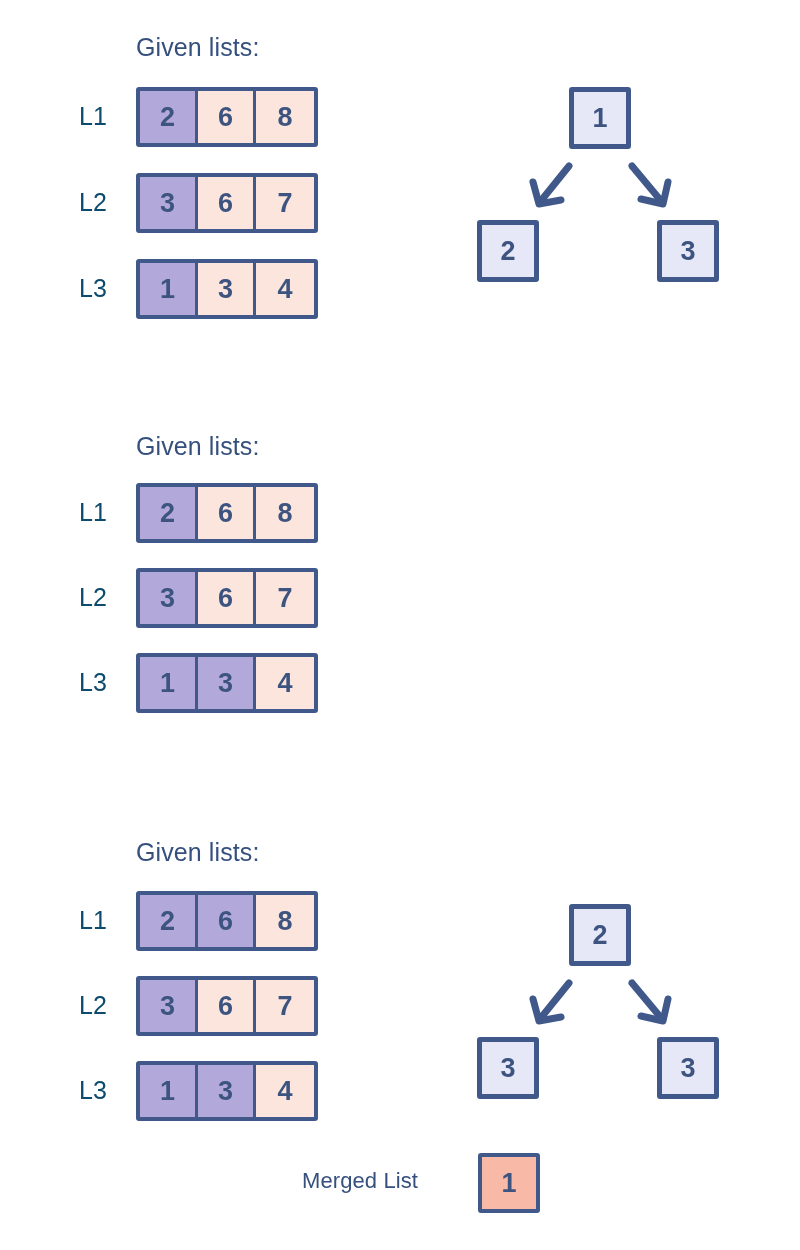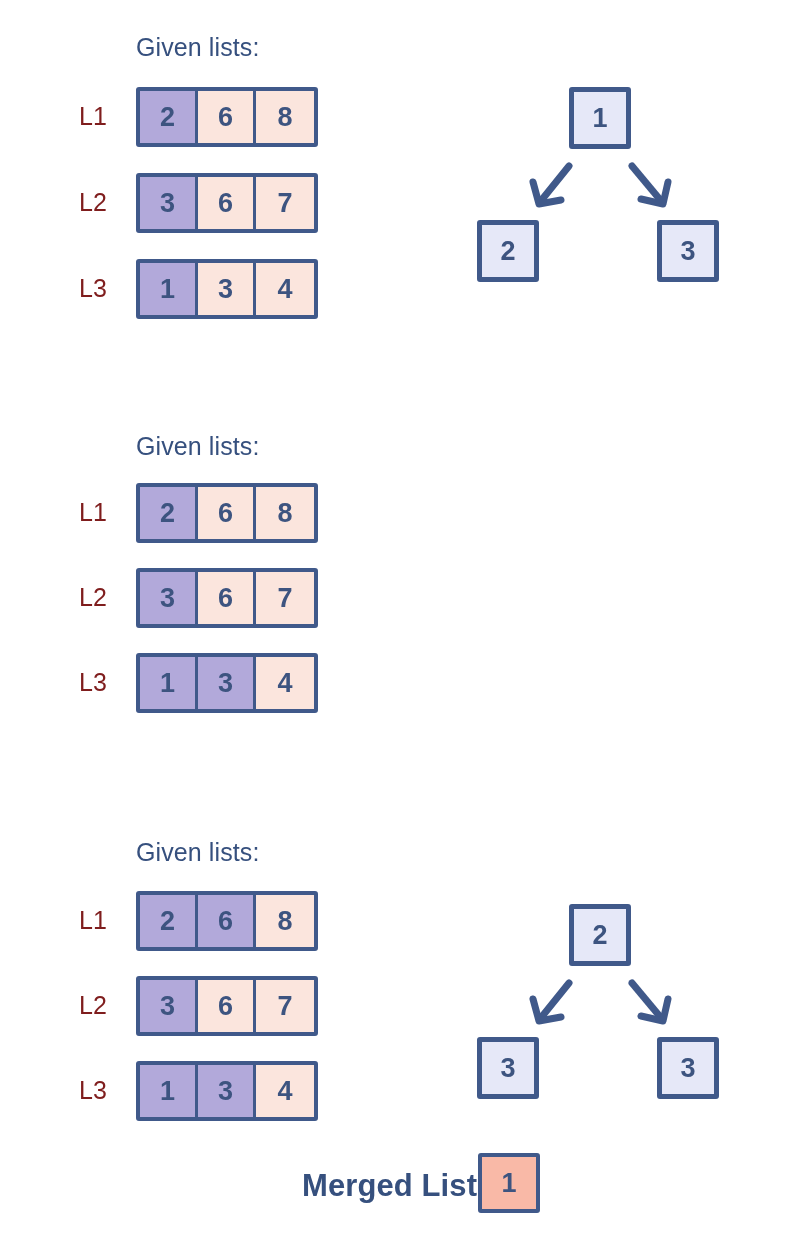--- a/index.html
+++ b/index.html
@@ -38,33 +38,33 @@
   .caption {
     position: absolute;
     font-size: 25px;
     font-weight: 400;
     color: #36507e;
     white-space: nowrap;
     letter-spacing: 0.1px;
   }
   .merged-label {
     position: absolute;
-    font-size: 31px;
-    font-weight: 700;
+    font-size: 22px;
+    font-weight: 400;
     color: #36507e;
     white-space: nowrap;
     letter-spacing: 0.1px;
   }
 
   
   .row-label {
     position: absolute;
     font-size: 25px;
     font-weight: 400;
-    color: #7f1d1d;
+    color: #0c4a6e;
     white-space: nowrap;
   }
   .array {
     position: absolute;
     display: flex;
     border: 4px solid #40598a;
     border-radius: 3px;
     box-sizing: border-box;
     background: #40598a;
     overflow: hidden;

